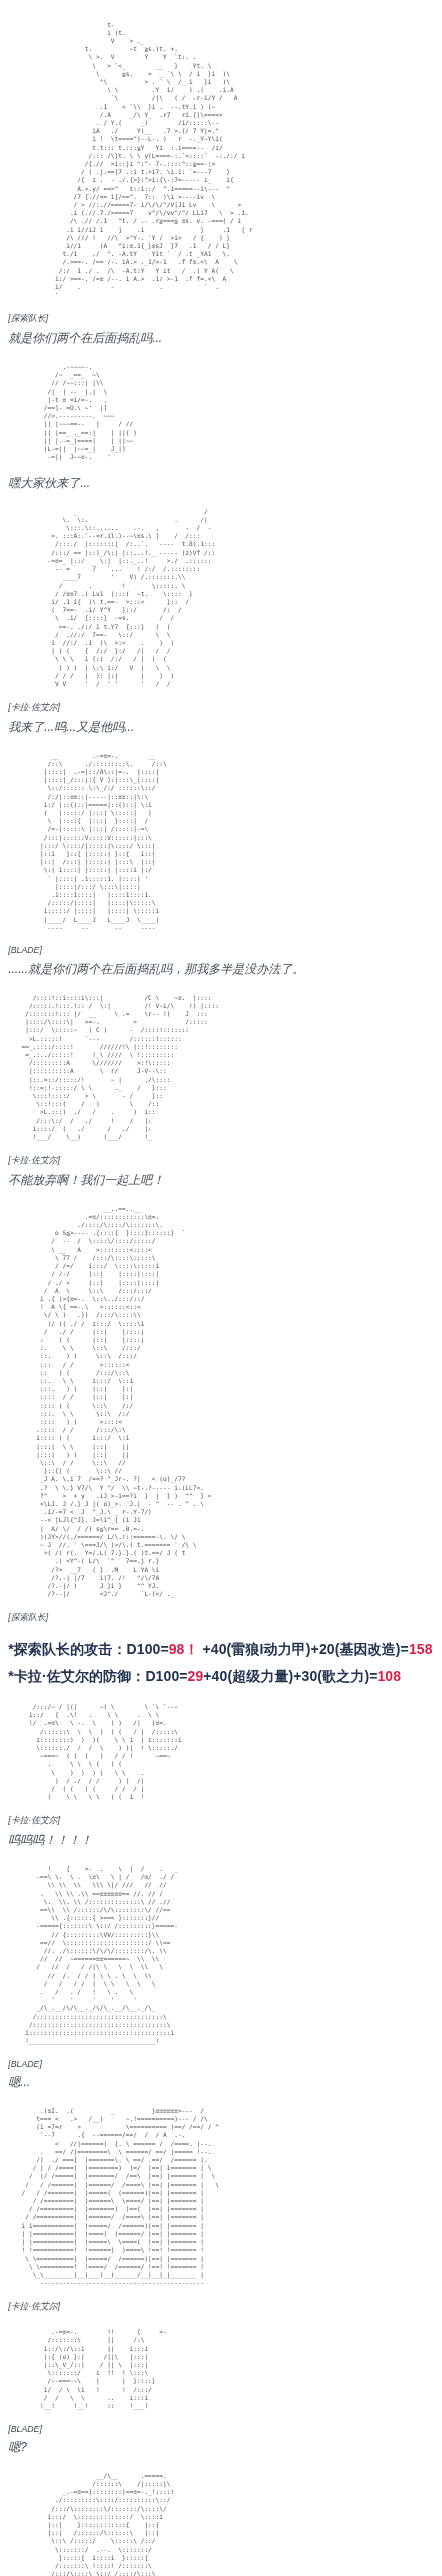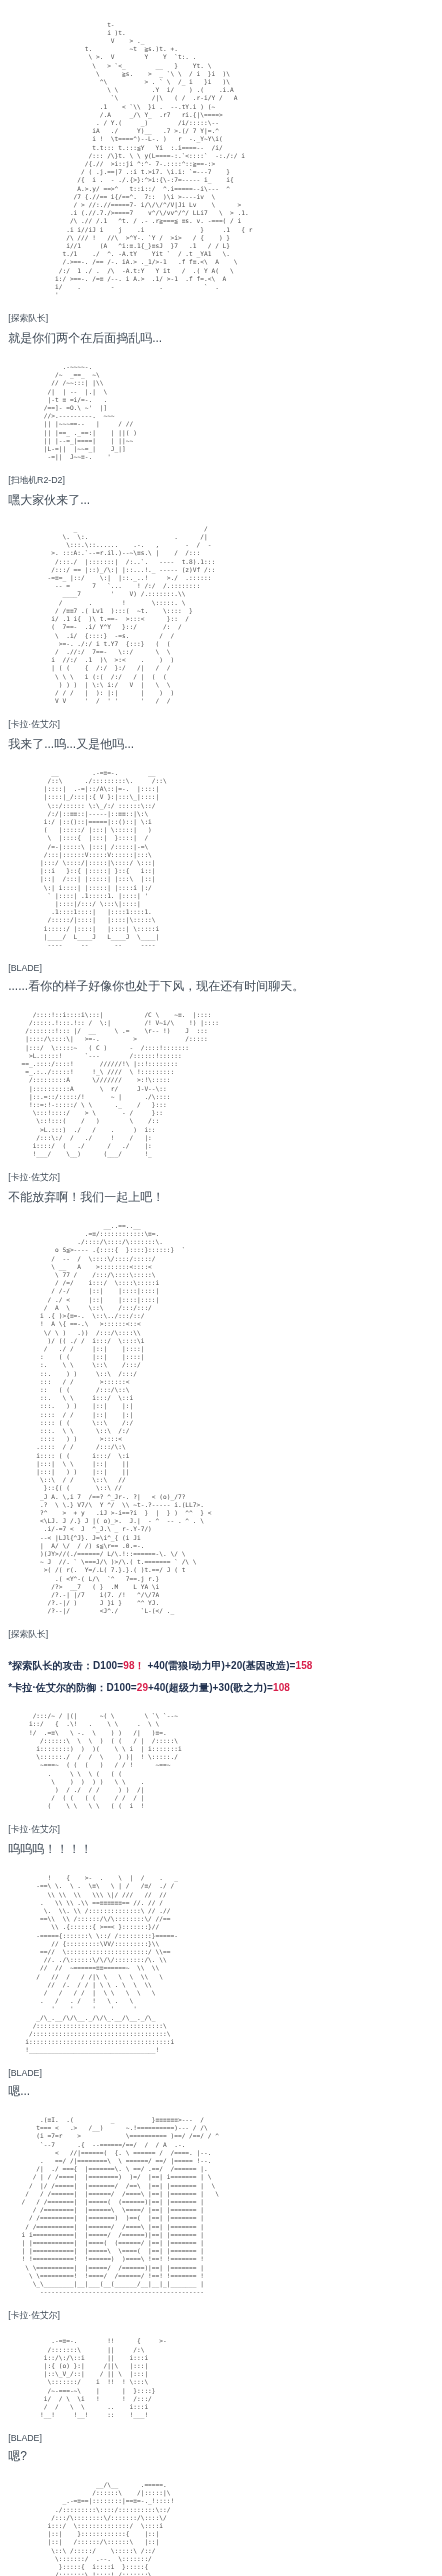--- a/index.html
+++ b/index.html
@@ -1,23 +1,23 @@
 <!DOCTYPE html>
 <html style="font-size:8.2px"><head>
 <meta charset="utf-8">
 <style>
   html,body{margin:0;padding:0;background:#ffffff;}
   body{width:443px;font-family:"Liberation Sans","DejaVu Sans",sans-serif;color:#3f4a56;}
   #content{padding:7.2px 5.2px 20.6px 7.2px;}
   .aa{font-family:"DejaVu Sans Mono","Liberation Mono",monospace;font-size:6.2px;line-height:8.2px;
       white-space:pre;color:#4d4d4d;margin:13.4px 0 13.4px 3.1px;overflow:hidden;}
-  .dialogue{margin:10.3px 0 15.5px 1px;}
+  .dialogue{margin:10.3px 0 15.5px 1px;font-style:italic;}
   .speaker{font-size:8.8px;color:#3f4a56;margin-bottom:5.2px;}
   .line{font-size:12px;color:#3f4a56;line-height:1.45;}
-  .roll{font-size:10px;font-weight:bold;color:#22324f;margin:8.2px 0 8.2px 1px;letter-spacing:0.1px;}
+  .roll{font-size:14px;font-weight:bold;color:#22324f;margin:8.2px 0 8.2px 1px;letter-spacing:0.1px;}
   .roll .red{color:#d81e4a;}
   .rollgroup{margin:17.5px 0;}
 </style>
 </head>
 <body>
 
 <main id="content">
     <pre class="aa">                          t-
                           i )t.
                            V    &gt; ._
@@ -62,21 +62,20 @@
           /|  | --  |.|  \
           |-t ≡ =i/=-.   .
          /==]- =O.\ ~'  |]
          //&gt;.---------.  ~~~
          || |~~~==--   |     / //
          || |==_ ._==:|    | ||( )
          || |--=_|====|    | ||~~
          |L-=||  |~~=_|    J_|]
           -=||  J~~≡-.    '</pre>
     <div class="dialogue">
-      <div class="speaker">[扫地机R2-D2]</div>
       <div class="line">嘿大家伙来了...</div>
     </div>
     <pre class="aa">                 _                                  /
               \.  \:.                       .      /|
                \:::.\::......    .-.   ,       -  /  -
            &gt;. :::A:.`--=r.il.)--~\≡s.\ |    /  /:::
             /:::./  |:::::::|  /:..`.   ----  t.8).1:::
            /:::/ == |::)_/\:| |::...!._ ----- (z)Vf /::
           -=≡=_ |::/    \:|  |::._..!     &gt;./  .::::::
             -- =      7   `...    ! /:/  /.::::::::
@@ -115,21 +114,21 @@
          \:| i::::| |:::::| |::::i |:/
           ` |::::| .1:::::1. |::::| '
             |::::|/:::/ \:::\|::::|
            .1::::1::::|   |::::1::::1.
           /:::::/|::::|   |::::|\:::::\
          i:::::/ |::::|   |::::| \:::::i
          |____/  L____J   L____J  \____|
           ----     --       --     ----</pre>
     <div class="dialogue">
       <div class="speaker">[BLADE]</div>
-      <div class="line">......看你的样子好像你也处于下风，现在还有时间聊天。</div>
+      <div class="line">......就是你们两个在后面捣乱吗，那我多半是没办法了。</div>
     </div>
     <pre class="aa">      /::::!::i::::i\:::|           /C \    ~≡.  |::::
      /:::::.!:::.!:: /  \:|         /! V~i/\    !) |::::
     /:::::::!::: |/  __     \ .=    \r-- !)    J  :::
     |::::/\::::\|   &gt;=-.         &gt;             /:::::
     |:::/  \:::::~   ( C )      -  /::::!:::::::
      &gt;L.:::::!      `---        /::::::!::::::
    ==_.::::/::::!       //////!\ |::!::::::::
     =_.:../:::::!     !_\ ////  \ !:::::::::
      /:::::::::A      \///////    &gt;:!\:::::

